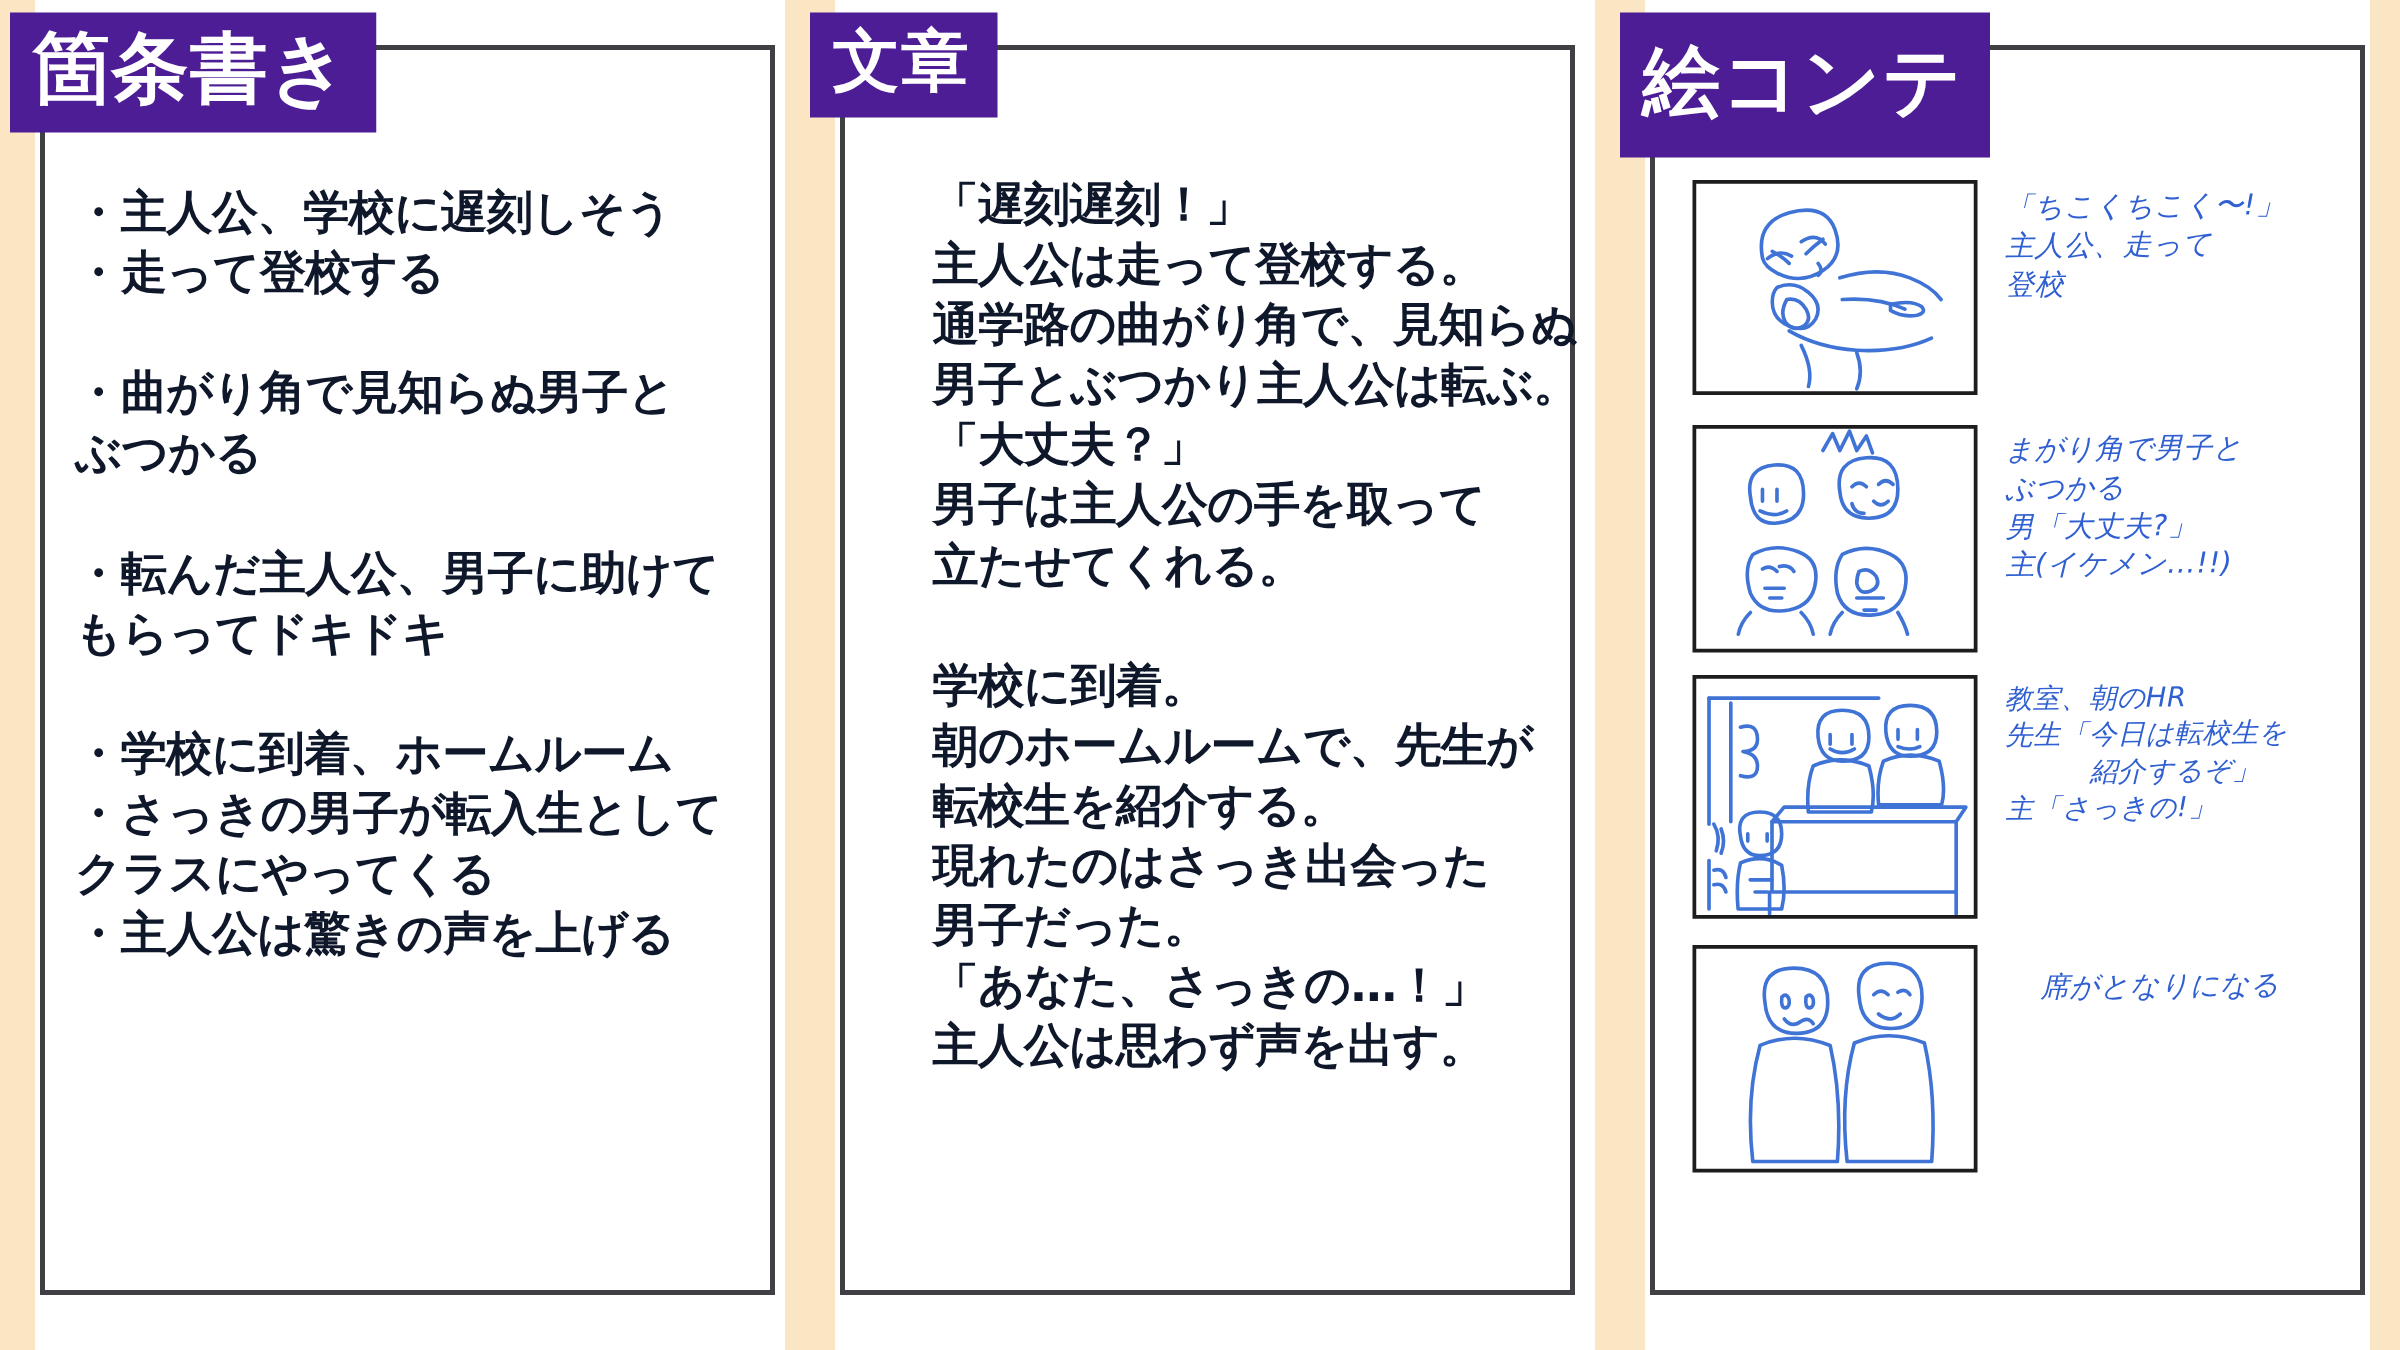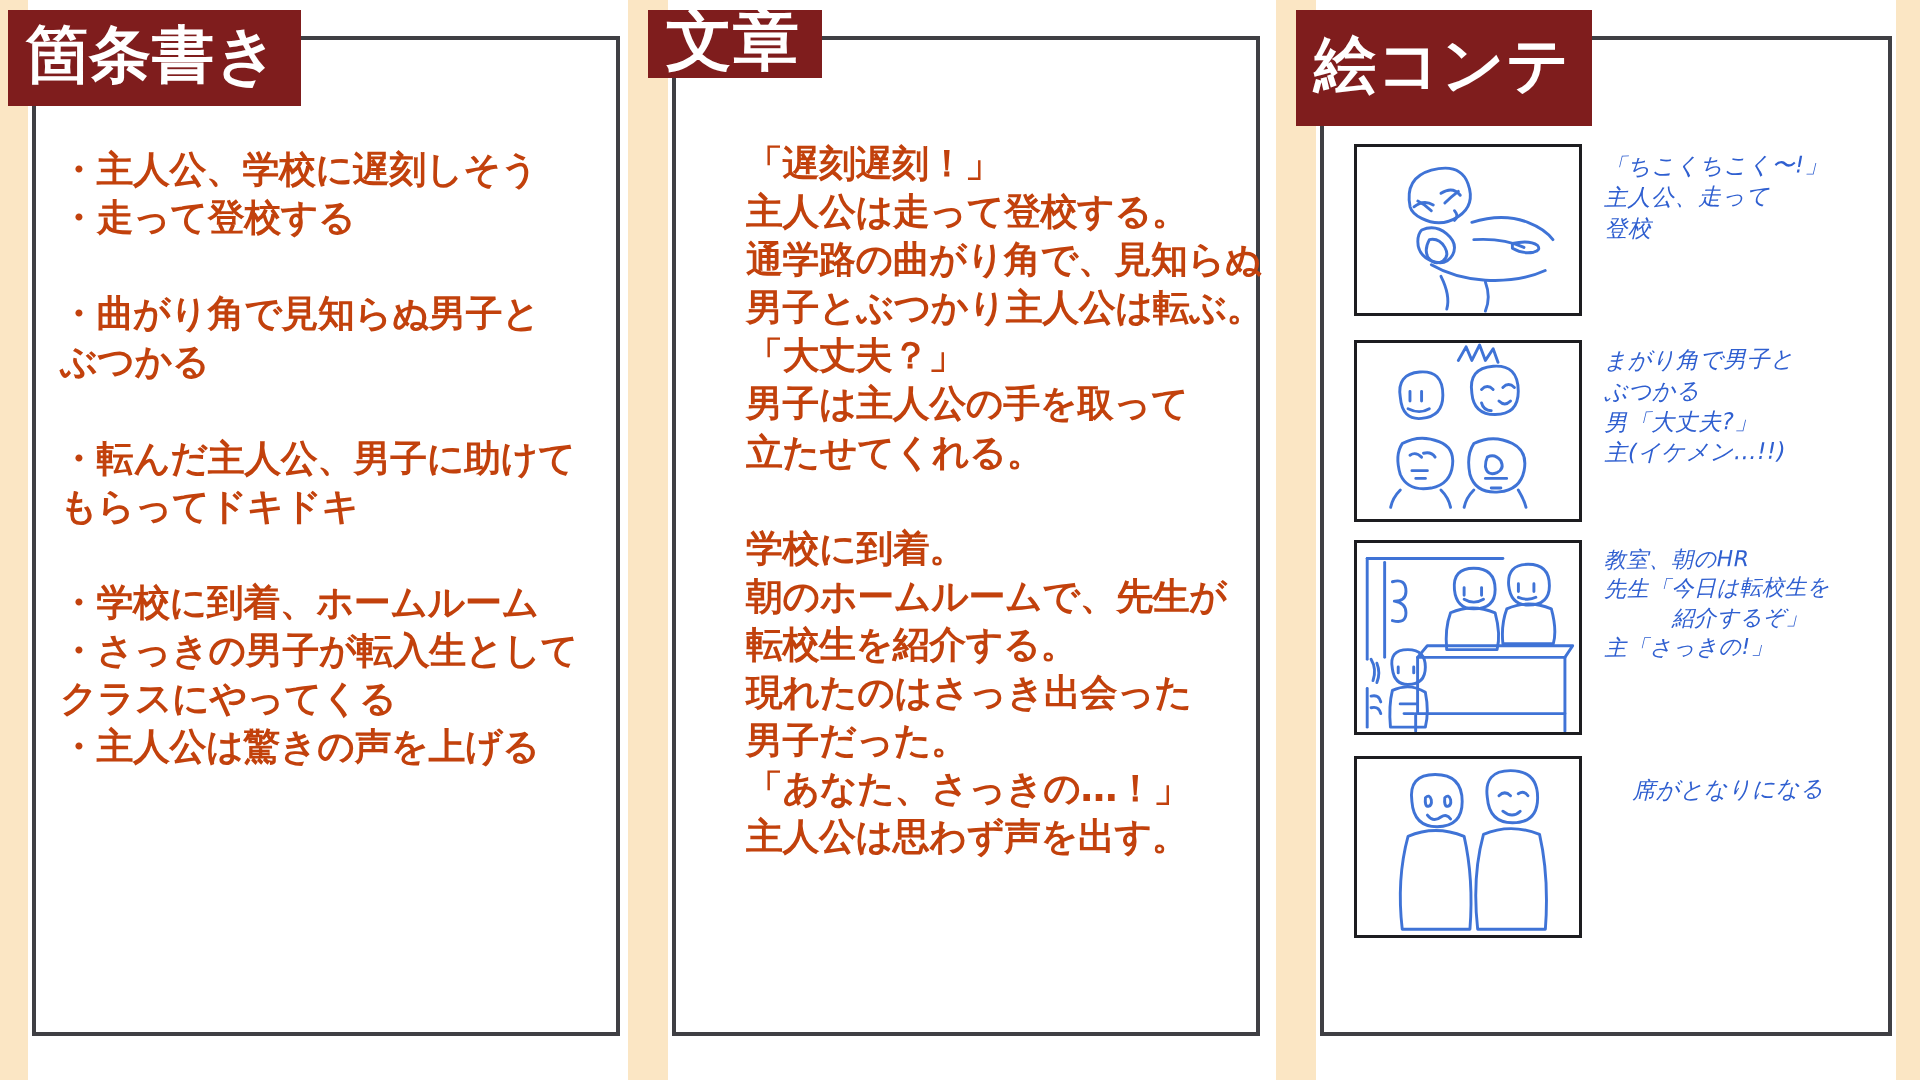--- a/index.html
+++ b/index.html
@@ -27,39 +27,39 @@
     border:4px solid #3f3f44;
     box-sizing:border-box;
   }
   #panel-1{left:32px;  top:36px; width:588px; height:1000px;}
   #panel-2{left:672px; top:36px; width:588px; height:1000px;}
   #panel-3{left:1320px;top:36px; width:572px; height:1000px;}
 
   
   .chip{
     position:absolute;
-    background:#7f1d1d;
+    background:#4c1d95;
     color:#ffffff;
     font-weight:bold;
     letter-spacing:1px;
     display:flex;
     align-items:center;
     justify-content:flex-start;
     box-sizing:border-box;
     z-index:5;
     white-space:nowrap;
   }
   #chip-1{left:8px;   top:10px; height:96px; padding:0 22px 6px 18px; font-size:62px;}
-  #chip-2{left:648px; top:10px; height:68px; padding:0 22px 6px 18px; font-size:66px;}
+  #chip-2{left:648px; top:10px; height:84px; padding:0 22px 6px 18px; font-size:54px;}
   #chip-3{left:1296px;top:10px; height:116px; padding:0 22px 6px 18px; font-size:62px;}
 
   
   .body-text{
     position:absolute;
-    color:#c2410c;
+    color:#0f172a;
     font-weight:bold;
     white-space:pre-line;
     box-sizing:border-box;
   }
   #text-1{
     left:60px; top:146px; width:560px;
     font-size:37px; line-height:1.30;
     letter-spacing:-0.5px;
   }
   #text-2{

